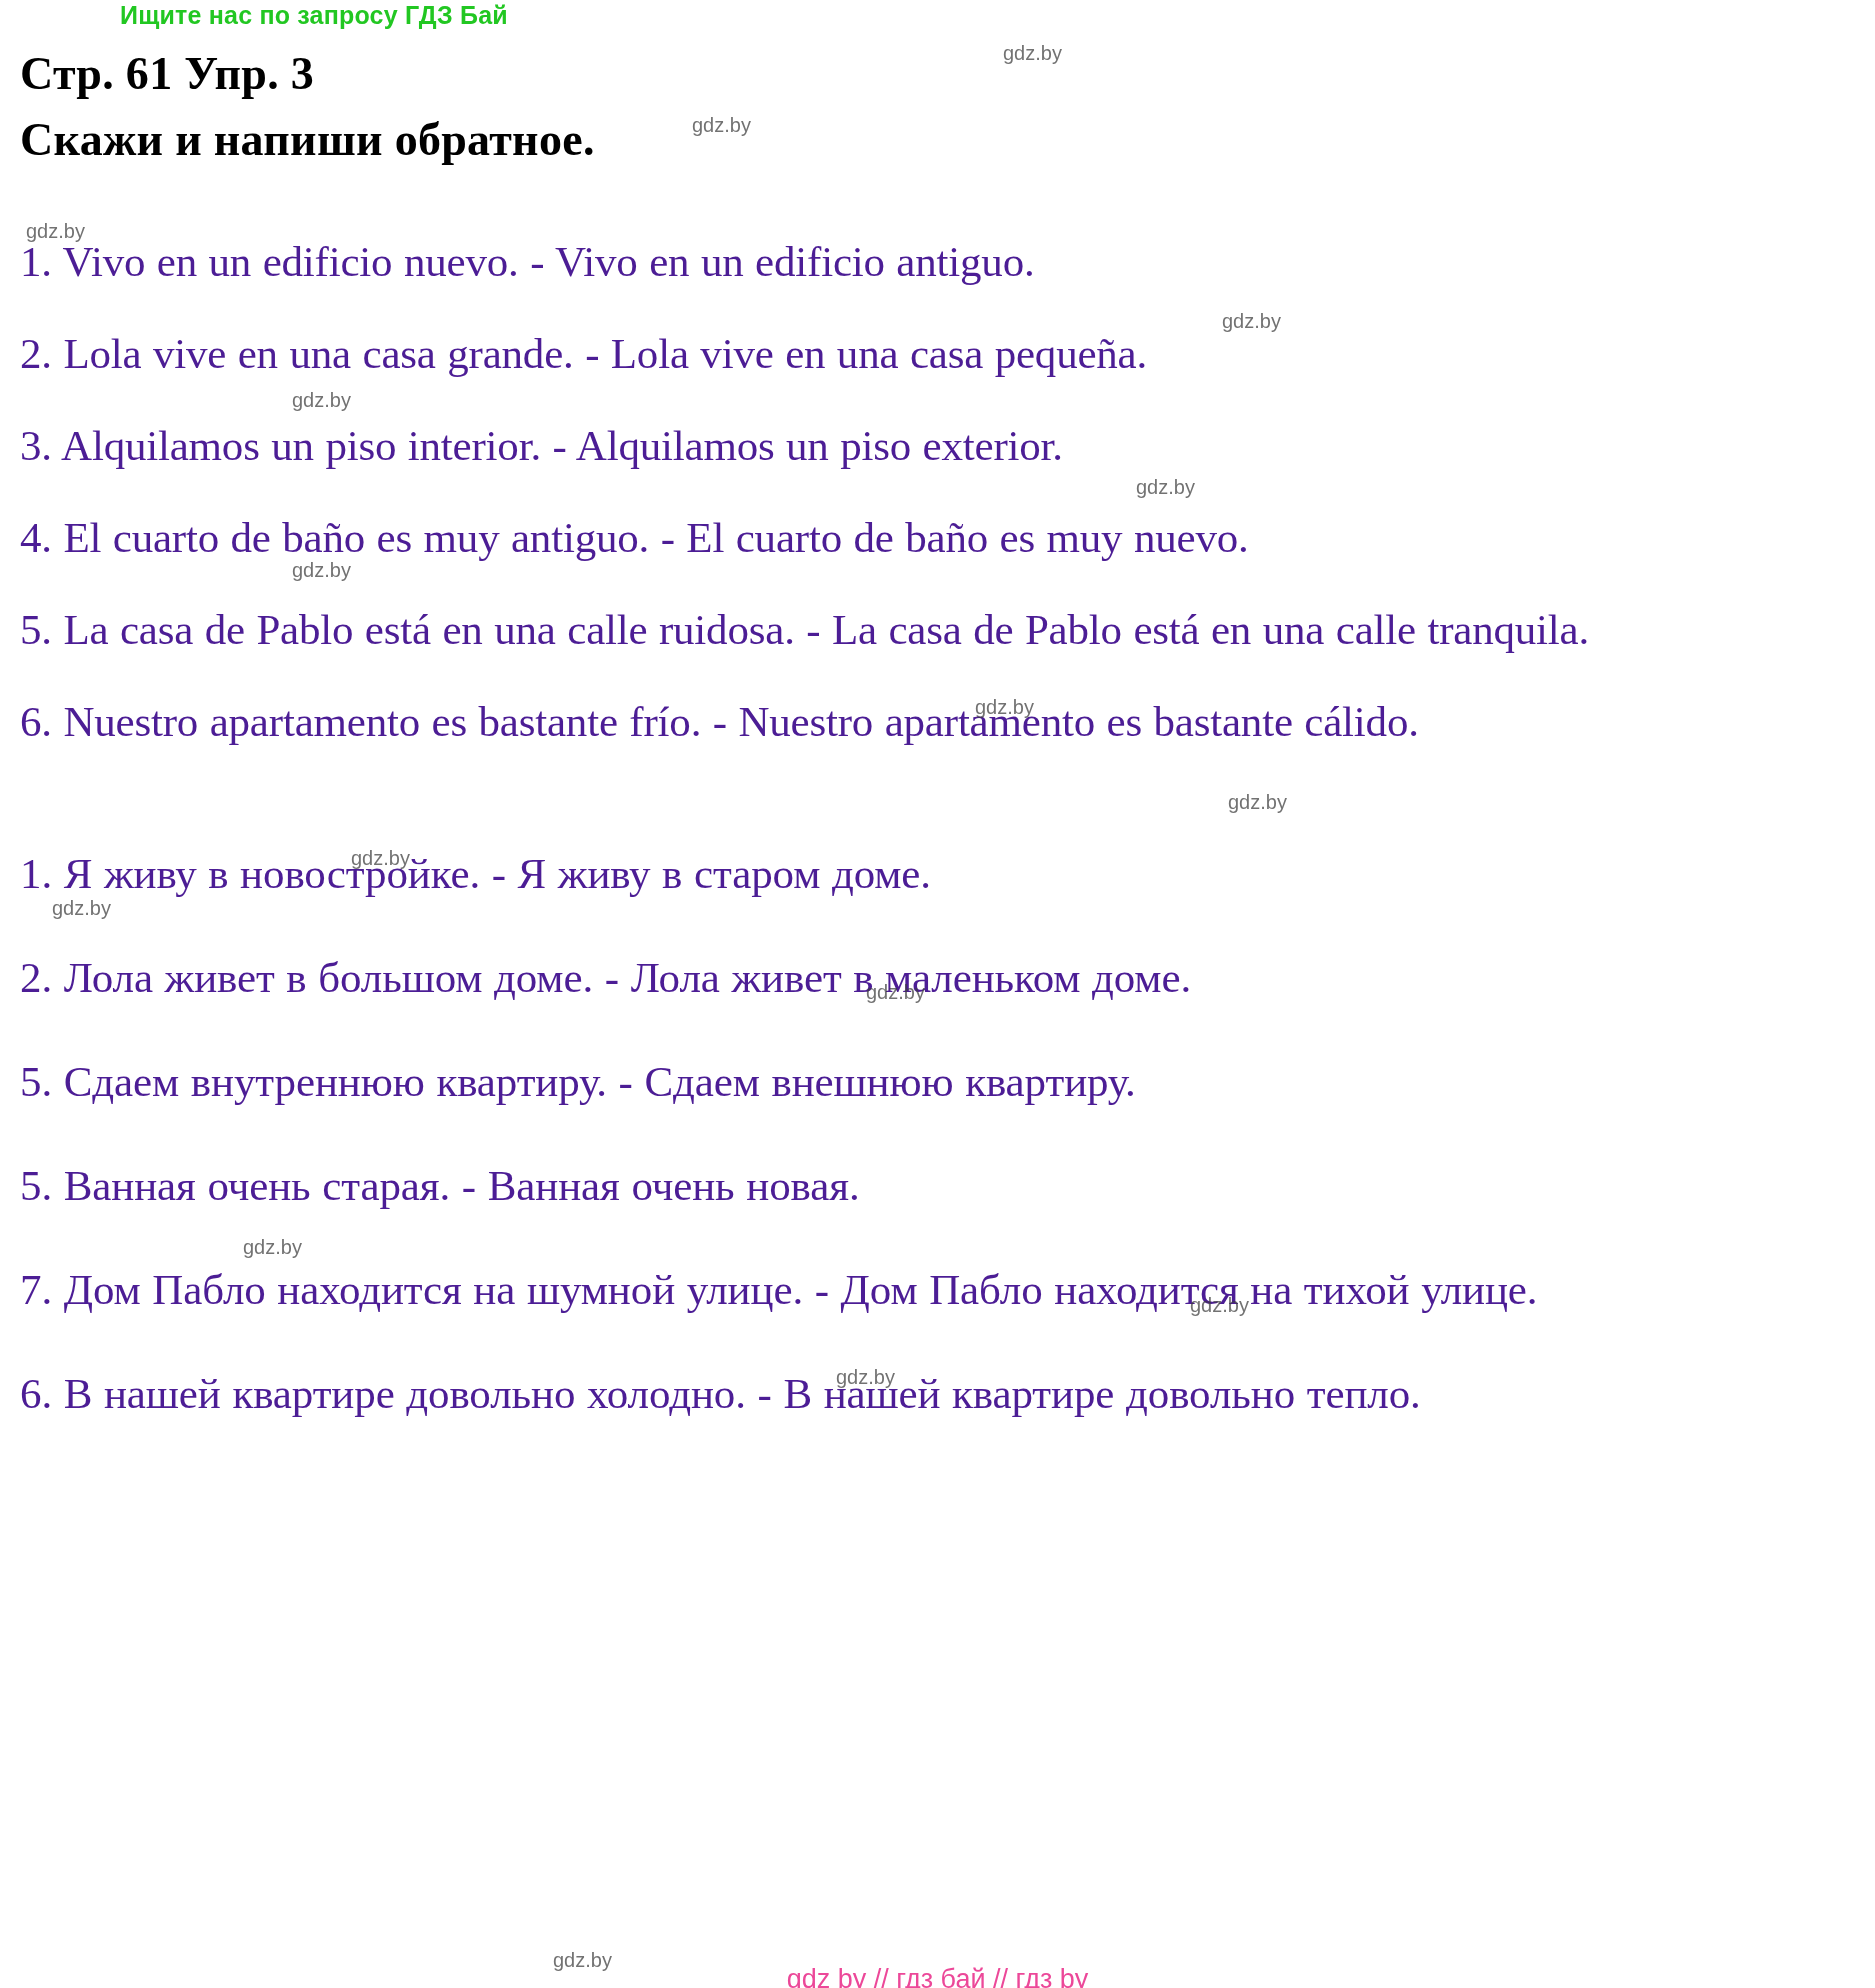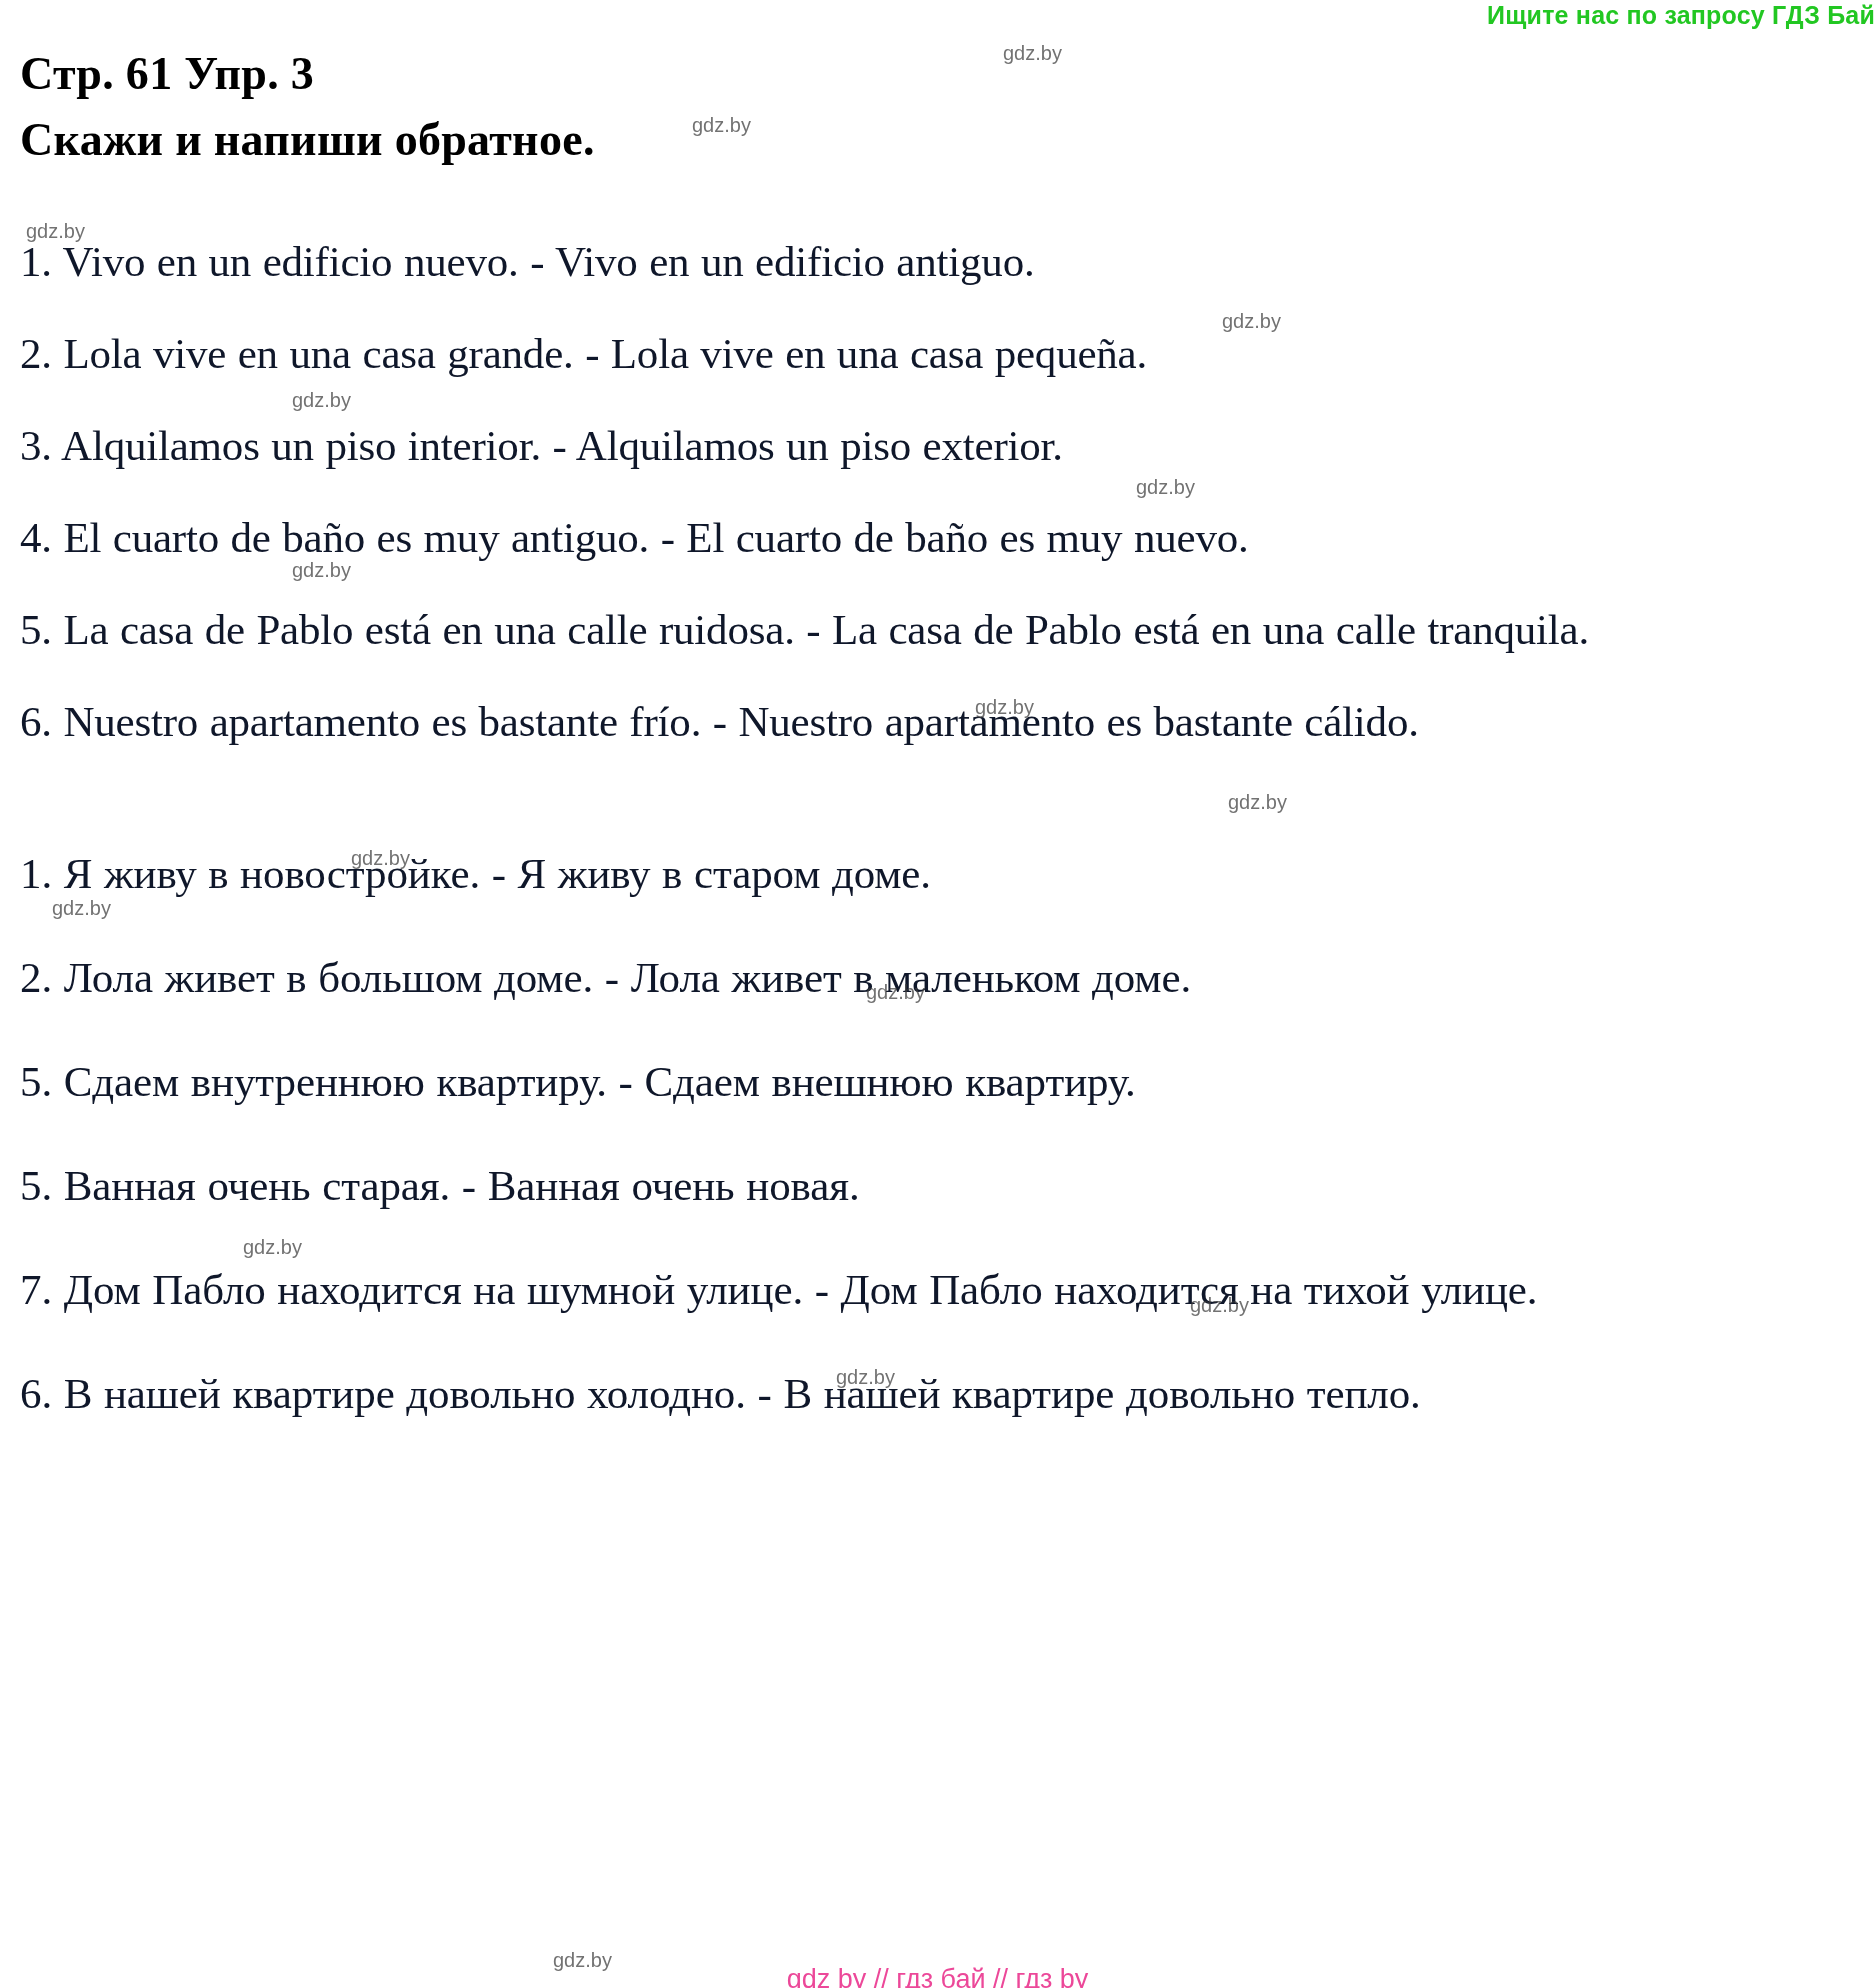--- a/index.html
+++ b/index.html
@@ -17,21 +17,21 @@
     color: #000000;
     -webkit-font-smoothing: antialiased;
   }
 
   
   #promo-banner {
     position: absolute;
     top: 0px;
     left: 0;
     width: 100%;
-    text-align: right;
+    text-align: left;
     padding-left: 120px;
     box-sizing: border-box;
     font-family: "Liberation Sans", "DejaVu Sans", sans-serif;
     font-weight: 700;
     font-size: 25px;
     line-height: 30px;
     color: #22c722;
     letter-spacing: 0.2px;
     white-space: nowrap;
     z-index: 5;
@@ -66,21 +66,21 @@
     margin: 0;
   }
   .answers-group.spanish { margin-top: 64px; }
   .answers-group.russian { margin-top: 96px; }
 
   .answer-line {
     font-family: "Liberation Serif", "DejaVu Serif", serif;
     font-weight: 400;
     font-size: 43px;
     line-height: 56px;
-    color: #0f172a;
+    color: #4c1d95;
     margin: 0 0 36px 0;
     width: 1790px;
     letter-spacing: -0.2px;
     word-spacing: 1px;
   }
   .answers-group.russian .answer-line {
     margin-bottom: 48px;
     letter-spacing: -0.1px;
   }
 

